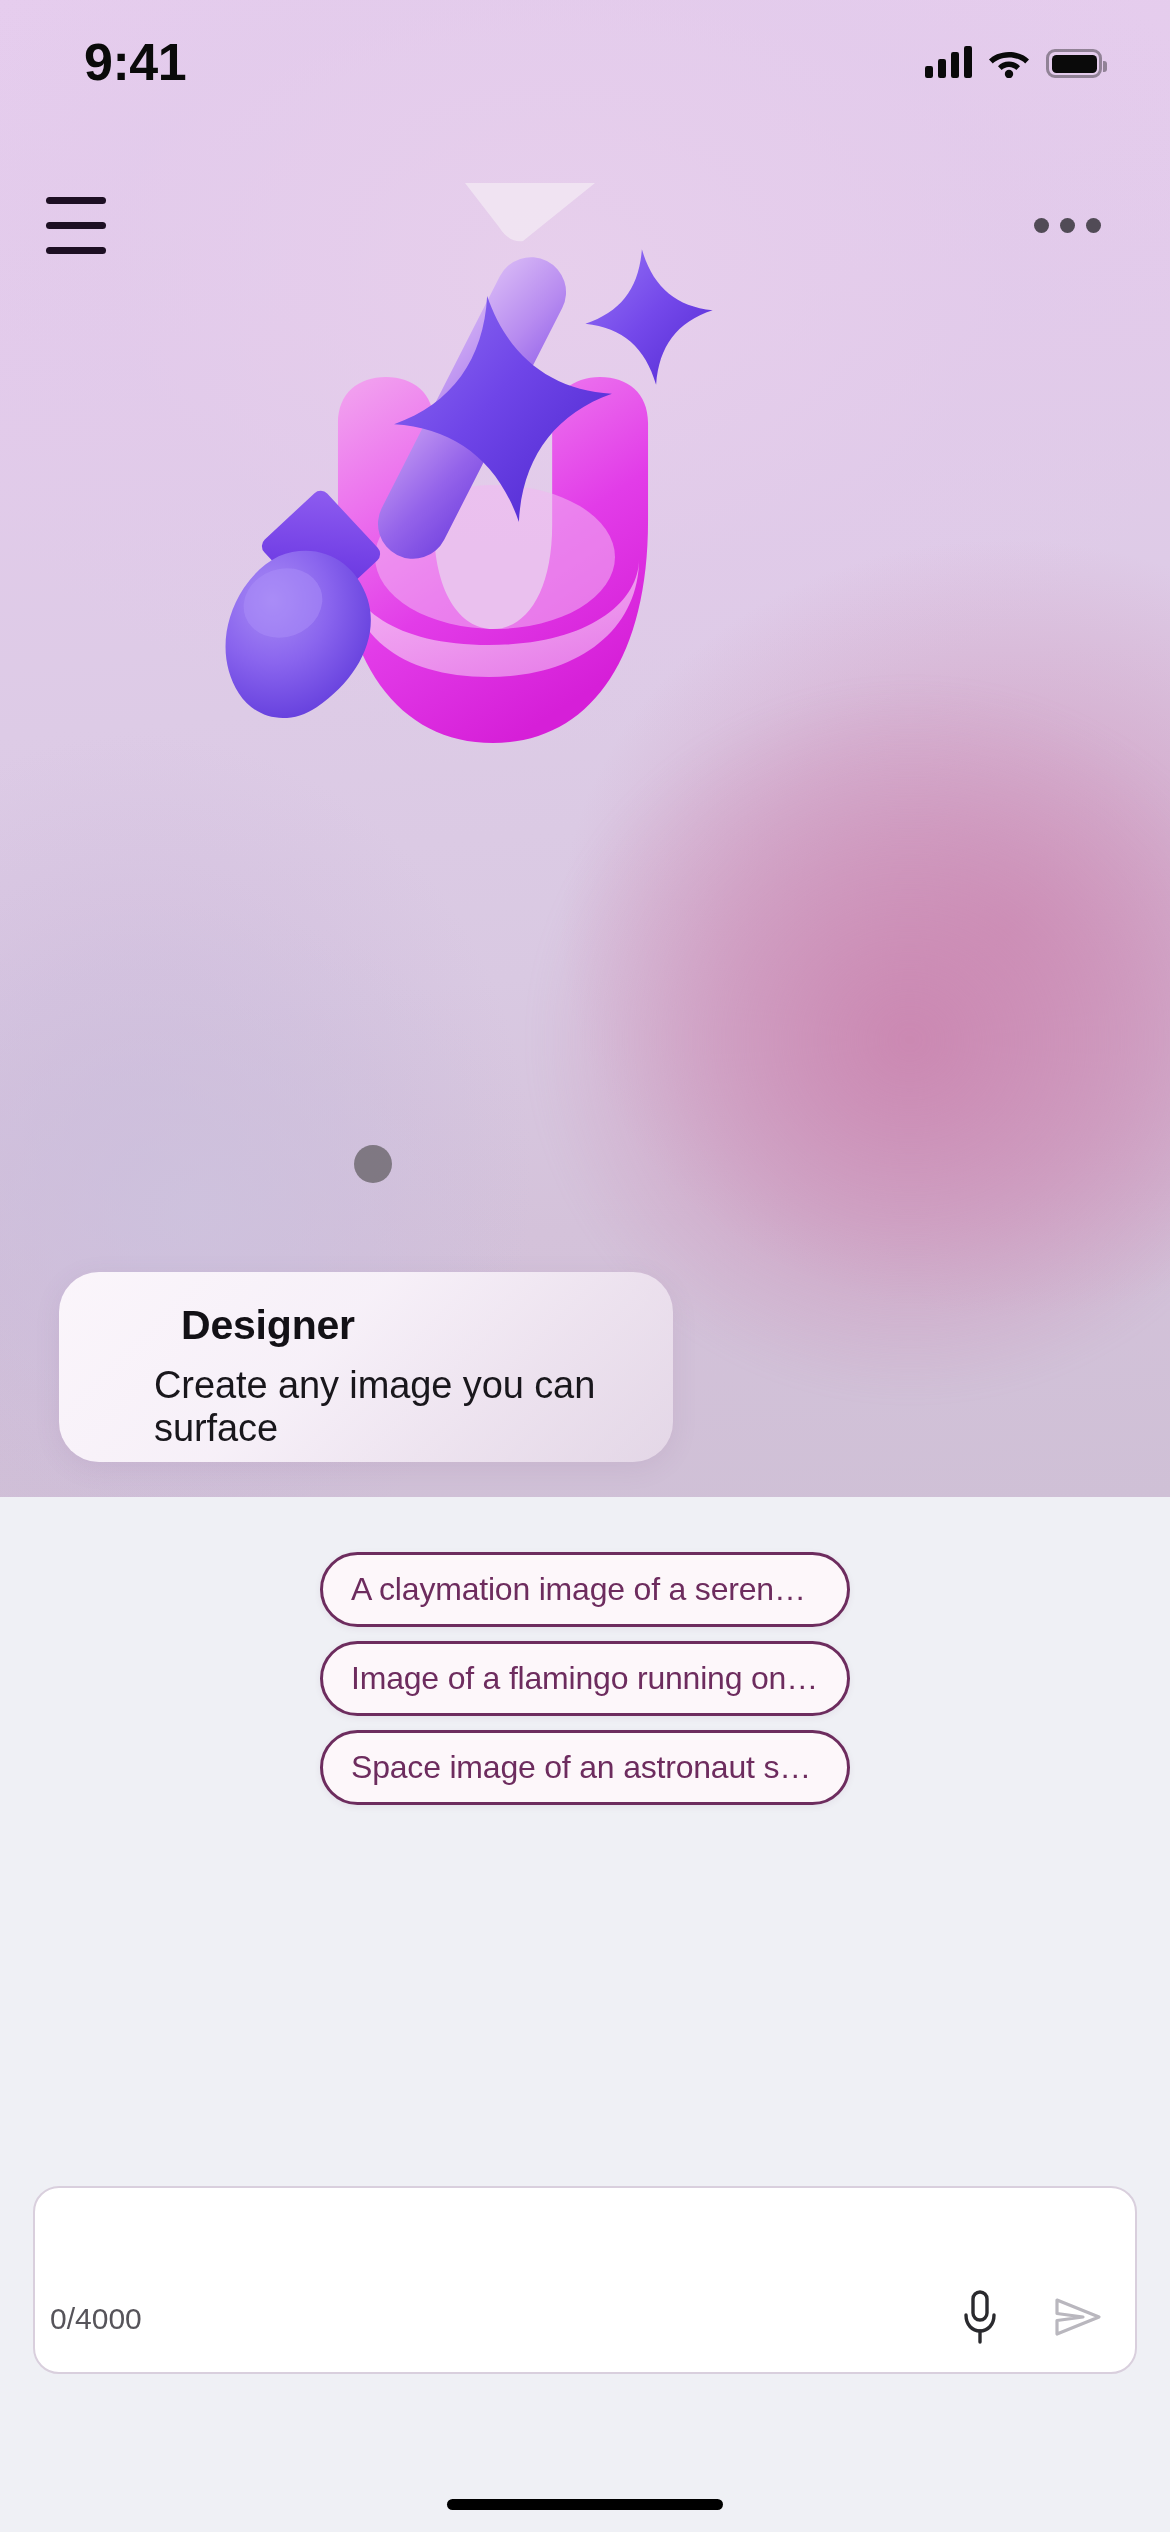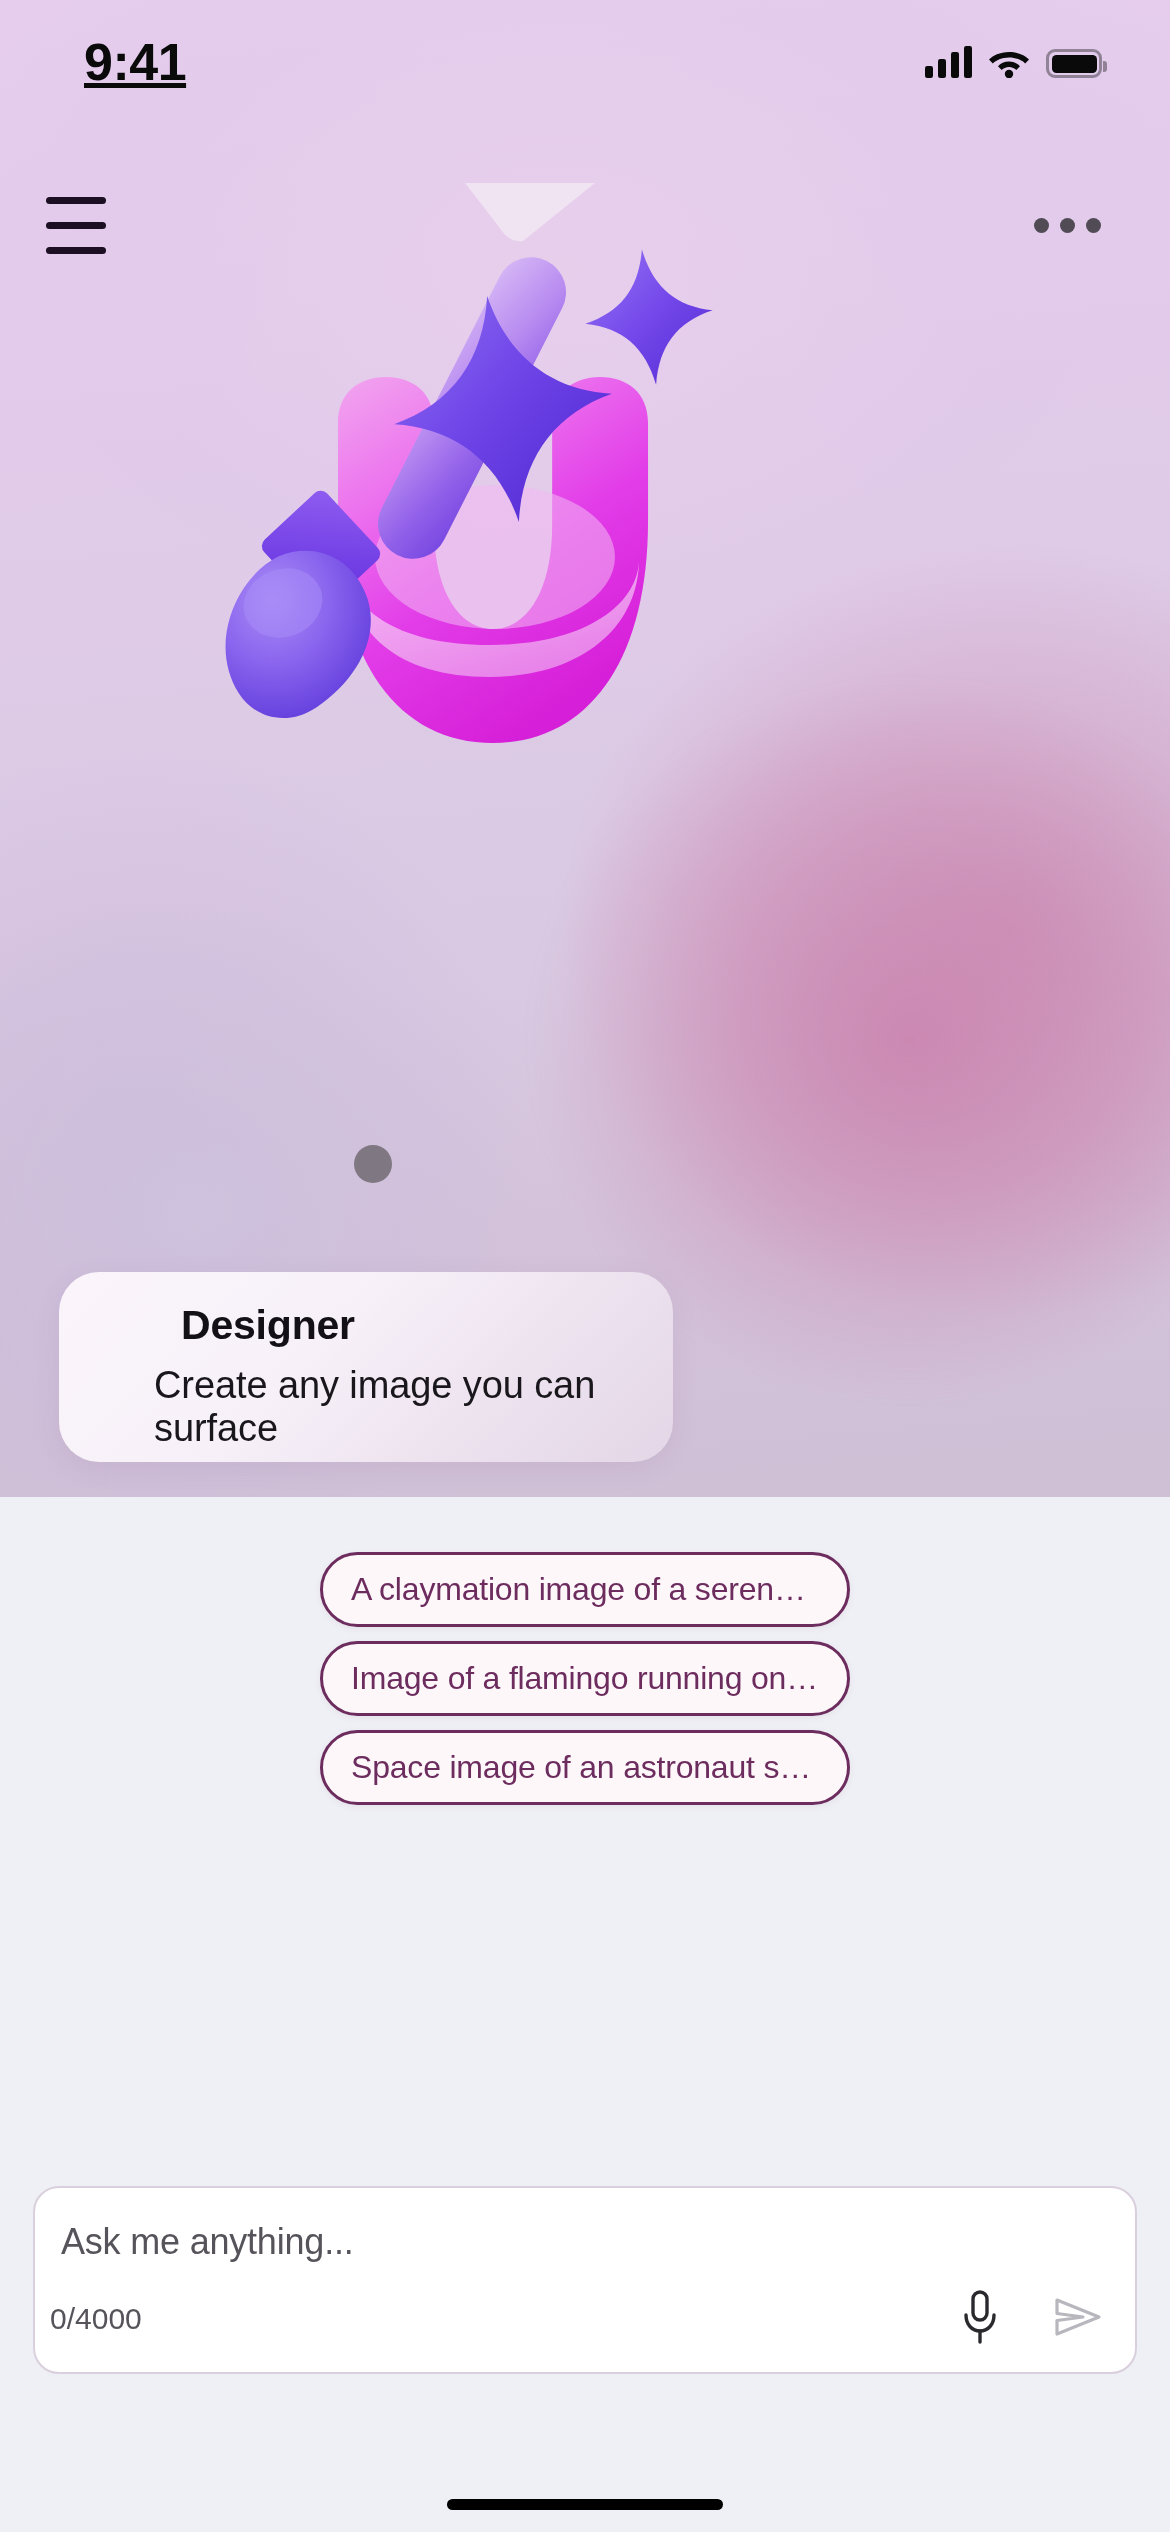--- a/index.html
+++ b/index.html
@@ -51,21 +51,20 @@
     width: 1170px; height: 135px;
     z-index: 40;
   }
   .status-time {
     position: absolute;
     left: 84px; top: 32px;
     font-size: 52px;
     font-weight: 700;
     color: #0a0a0a;
     letter-spacing: -0.5px;
-    text-decoration: underline;
   }
   .status-icons {
     position: absolute;
     right: 68px; top: 38px;
     display: flex;
     align-items: flex-end;
     gap: 16px;
     height: 40px;
   }
   .cellular { display: flex; align-items: flex-end; gap: 4.5px; height: 32px; }
@@ -420,21 +419,20 @@
     <span class="chip-text">Image of a flamingo running on the street in a business suit</span>
   </div>
   <div class="chip">
     <span class="chip-text">Space image of an astronaut skiing on the moon surface</span>
   </div>
 </div>
 
 <div class="cursor-dot"></div>
 
 <div class="composer">
-  <div class="composer-placeholder">Ask me anything...</div>
   <div class="composer-counter">0/4000</div>
   <div class="composer-actions">
     <div class="icon-btn">
       <svg viewBox="0 0 44 56" width="44" height="56">
         <rect x="15" y="3" width="14" height="28" rx="7" fill="none" stroke="#2a2a2e" stroke-width="3.4"></rect>
         <path d="M8 26 C8 36 14.4 42 22 42 C29.6 42 36 36 36 26" fill="none" stroke="#2a2a2e" stroke-width="3.4" stroke-linecap="round"></path>
         <line x1="22" y1="42" x2="22" y2="53" stroke="#2a2a2e" stroke-width="3.4" stroke-linecap="round"></line>
       </svg>
     </div>
     <div class="icon-btn">

